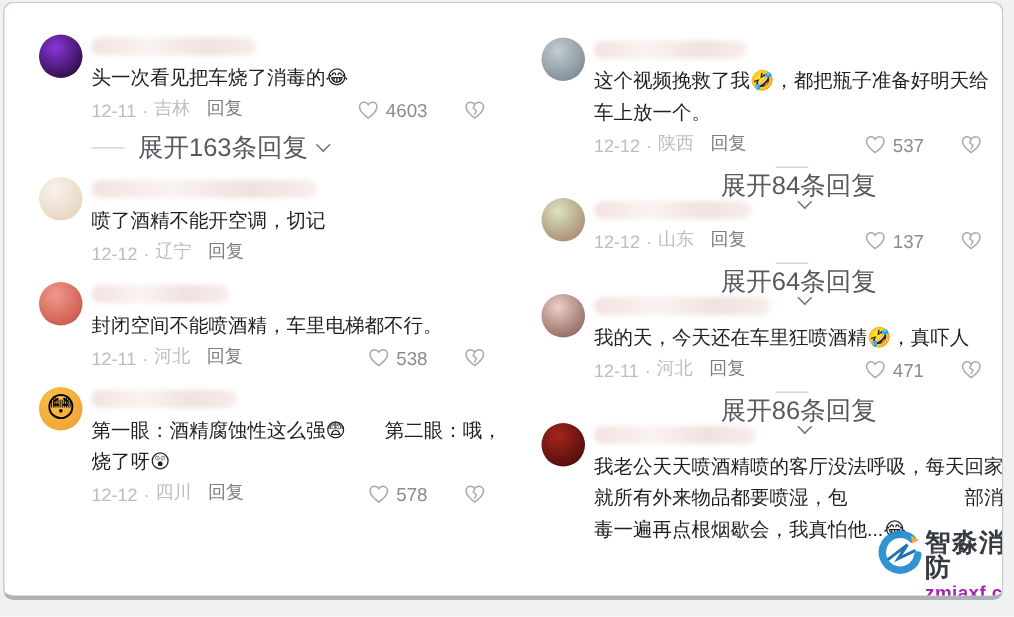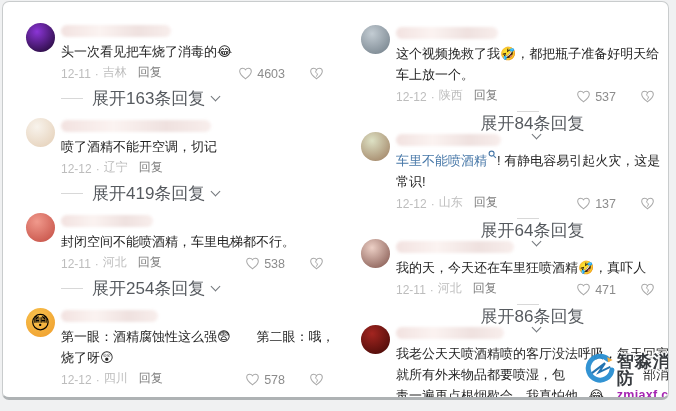--- a/index.html
+++ b/index.html
@@ -112,25 +112,20 @@
     <div class="avatar" style="background: radial-gradient(circle at 38% 30%, rgb(248, 243, 236), rgb(227, 205, 180));"></div>
     <div class="body">
       <div class="name-blur" style="width: 150px;"></div>
       <div class="text"><span>喷了酒精不能开空调，切记</span></div>
       <div class="meta">
         <span class="date">12-12</span>
         <span class="dot">·</span>
         <span class="loc">辽宁</span>
         <button class="reply">回复</button>
       </div>
-      <div class="expand">
-        <span class="dash"></span>
-        <span class="expand-label">展开419条回复</span>
-        <span class="chevron"></span>
-      </div>
     </div>
   </div>
 
   <div class="comment">
     <div class="avatar" style="background: radial-gradient(circle at 38% 30%, rgb(240, 153, 140), rgb(194, 74, 64));"></div>
     <div class="body">
       <div class="name-blur" style="width: 92px;"></div>
       <div class="text"><span>封闭空间不能喷酒精，车里电梯都不行。</span></div>
       <div class="meta">
         <span class="date">12-11</span>
@@ -144,25 +139,20 @@
             </svg>
             <span class="like-count">538</span>
           </span>
           <span class="dislike">
             <svg viewBox="0 0 16 16" width="15" height="15">
               <path d="M8 13.6C7.2 13 1.8 9.3 1.8 5.5 1.8 3.6 3.3 2.3 5 2.3 6.2 2.3 7.4 3 8 4 8.6 3 9.8 2.3 11 2.3 12.7 2.3 14.2 3.6 14.2 5.5 14.2 9.3 8.8 13 8 13.6Z" fill="none" stroke="#a9a9a9" stroke-width="1.1"></path>
               <path d="M8 4 6.9 6.6 9.2 8.4 7.8 11.4" fill="none" stroke="#a9a9a9" stroke-width="1"></path>
             </svg>
           </span>
         </span>
-      </div>
-      <div class="expand">
-        <span class="dash"></span>
-        <span class="expand-label">展开254条回复</span>
-        <span class="chevron"></span>
       </div>
     </div>
   </div>
 
   <div class="comment">
     <div class="avatar" style="background: radial-gradient(circle at 38% 30%, rgb(248, 194, 77), rgb(239, 156, 44));">😳</div>
     <div class="body">
       <div class="name-blur" style="width: 97px;"></div>
       <div class="text"><span>第一眼：酒精腐蚀性这么强😨　　第二眼：哦，烧了呀😲</span></div>
       <div class="meta">
@@ -220,24 +210,20 @@
         <span class="expand-label">展开84条回复</span>
         <span class="chevron"></span>
       </div>
     </div>
   </div>
 
   <div class="comment">
     <div class="avatar" style="background: radial-gradient(circle at 38% 30%, rgb(221, 225, 196), rgb(155, 122, 92));"></div>
     <div class="body">
       <div class="name-blur" style="width: 105px;"></div>
-      <div class="text"><span class="link">车里不能喷酒精<svg class="search-sup" viewBox="0 0 12 12" width="9" height="9">
-                <circle cx="4.8" cy="4.8" r="3.3" fill="none" stroke="#4878a8" stroke-width="1.5"></circle>
-                <line x1="7.4" y1="7.4" x2="10.5" y2="10.5" stroke="#4878a8" stroke-width="1.5"></line>
-              </svg></span><span>! 有静电容易引起火灾，这是常识!</span></div>
       <div class="meta">
         <span class="date">12-12</span>
         <span class="dot">·</span>
         <span class="loc">山东</span>
         <button class="reply">回复</button>
         <span class="meta-right">
           <span class="like">
             <svg viewBox="0 0 16 16" width="15" height="15">
               <path d="M8 13.6C7.2 13 1.8 9.3 1.8 5.5 1.8 3.6 3.3 2.3 5 2.3 6.2 2.3 7.4 3 8 4 8.6 3 9.8 2.3 11 2.3 12.7 2.3 14.2 3.6 14.2 5.5 14.2 9.3 8.8 13 8 13.6Z" fill="none" stroke="#a9a9a9" stroke-width="1.1"></path>
             </svg>

